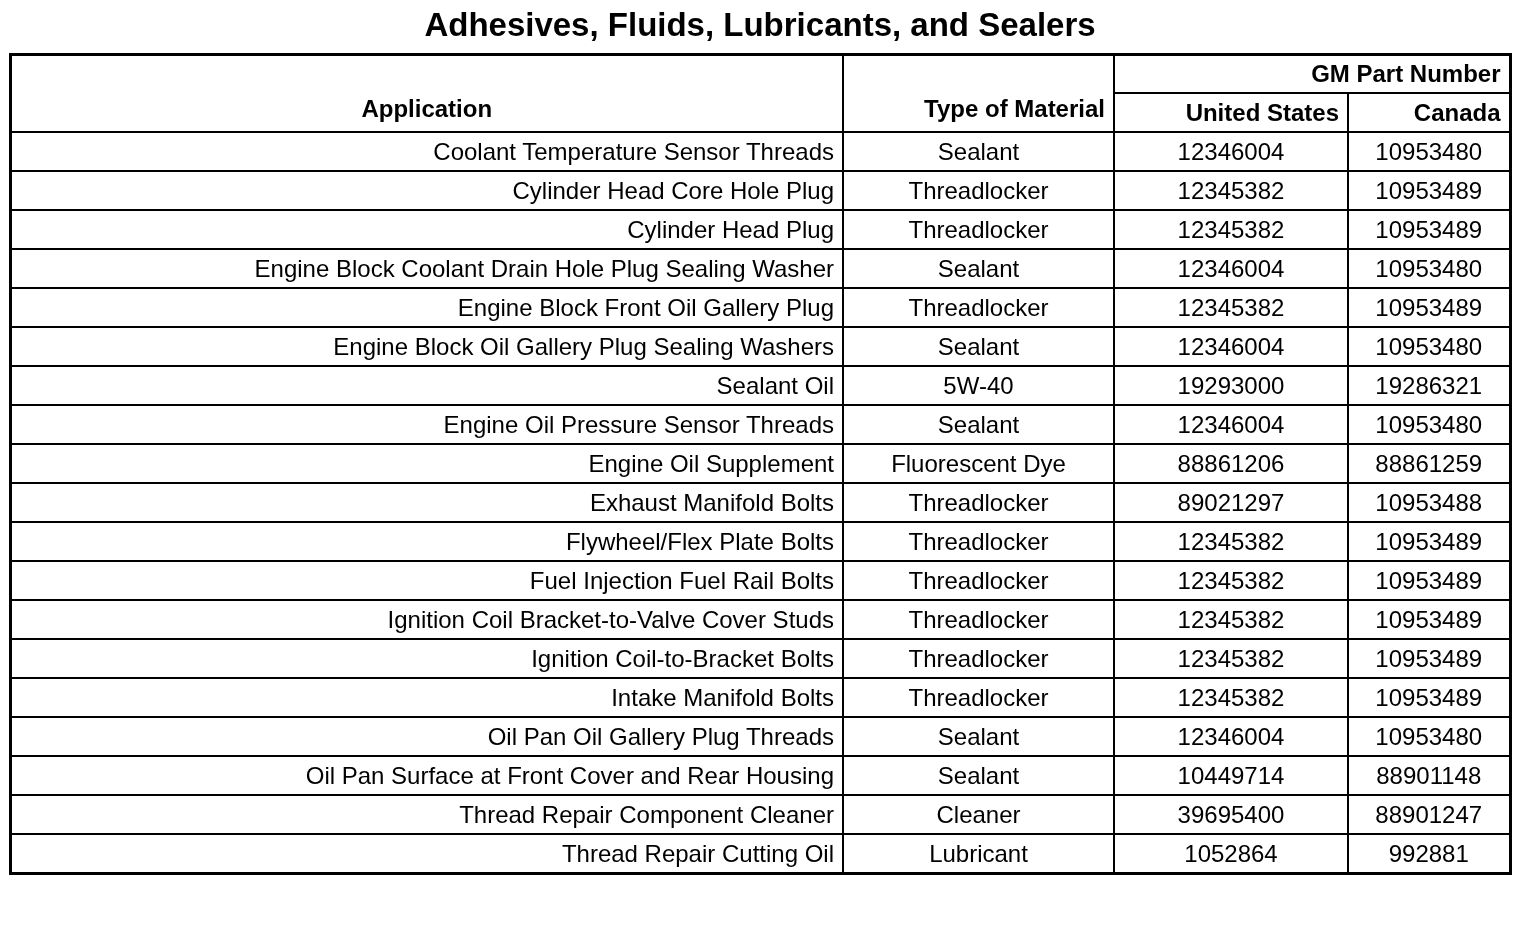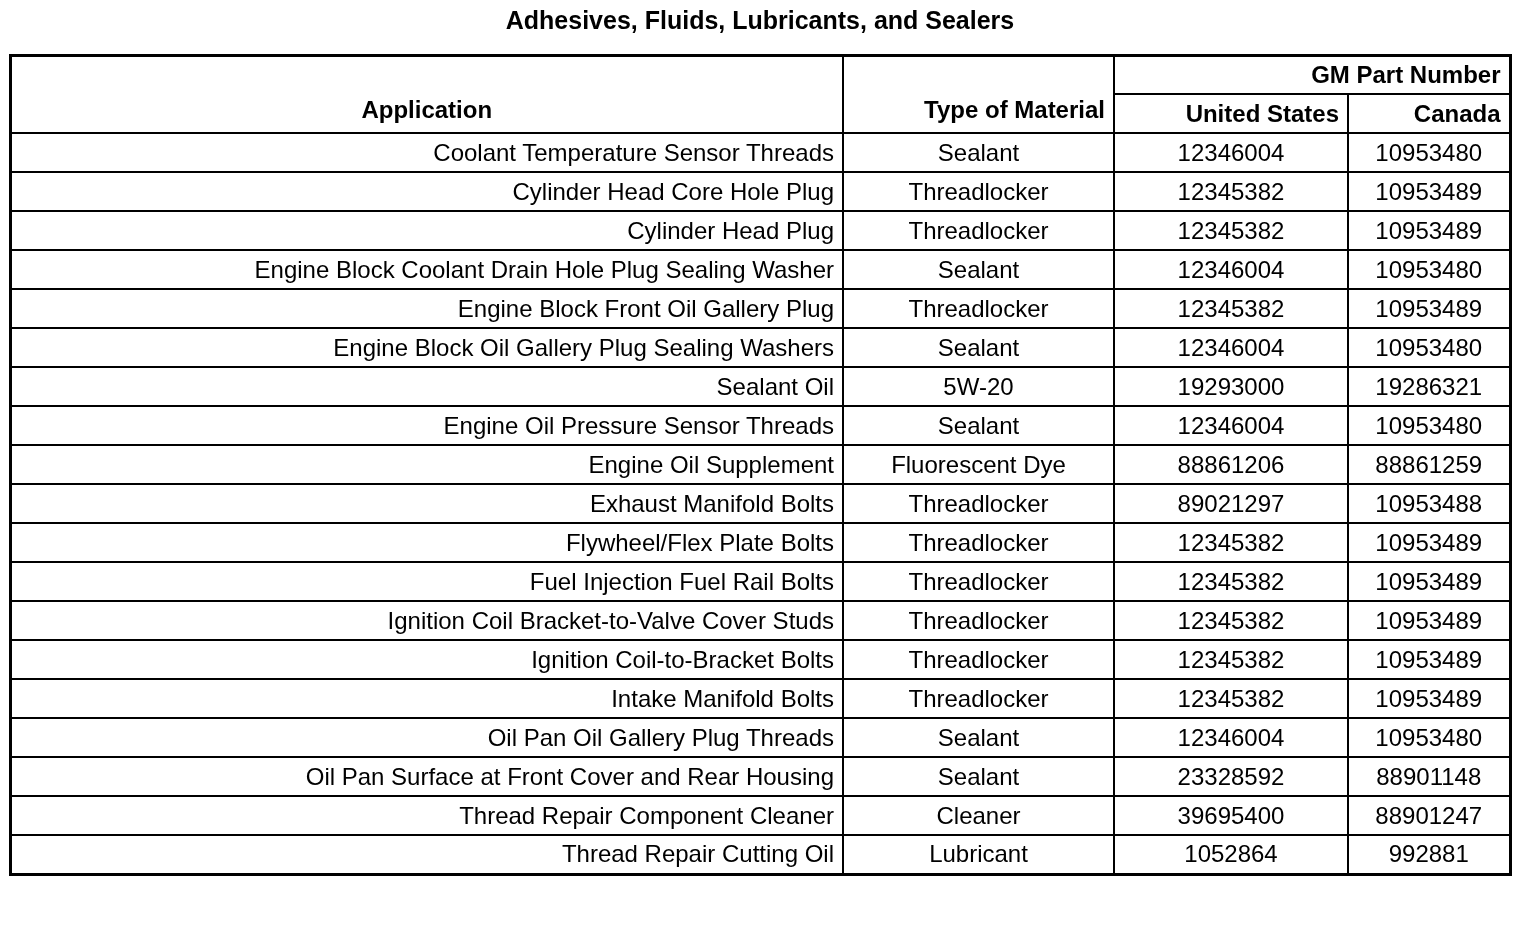--- a/index.html
+++ b/index.html
@@ -13,23 +13,23 @@
     width: 1520px;
     height: 942px;
     box-sizing: border-box;
     padding: 2px 6px 0 6px;
     background: #ffffff;
     overflow: hidden;
   }
   .doc-title {
     text-align: center;
     font-weight: bold;
-    font-size: 25px;
+    font-size: 33px;
     line-height: 1.3;
-    margin: 2px 0 17px 0;
+    margin: 2px 0 6px 0;
   }
   table.parts-table {
     border-collapse: collapse;
     table-layout: fixed;
     width: 1500px;
     margin: 0 auto;
     border: 3px solid #000;
   }
   .parts-table th,
   .parts-table td {
@@ -123,21 +123,21 @@
           <td class="cell-ca">10953489</td>
         </tr>
         <tr>
           <td class="cell-app">Engine Block Oil Gallery Plug Sealing Washers</td>
           <td class="cell-mat">Sealant</td>
           <td class="cell-us">12346004</td>
           <td class="cell-ca">10953480</td>
         </tr>
         <tr>
           <td class="cell-app">Sealant Oil</td>
-          <td class="cell-mat">5W-20</td>
+          <td class="cell-mat">5W-40</td>
           <td class="cell-us">19293000</td>
           <td class="cell-ca">19286321</td>
         </tr>
         <tr>
           <td class="cell-app">Engine Oil Pressure Sensor Threads</td>
           <td class="cell-mat">Sealant</td>
           <td class="cell-us">12346004</td>
           <td class="cell-ca">10953480</td>
         </tr>
         <tr>
@@ -184,21 +184,21 @@
         </tr>
         <tr>
           <td class="cell-app">Oil Pan Oil Gallery Plug Threads</td>
           <td class="cell-mat">Sealant</td>
           <td class="cell-us">12346004</td>
           <td class="cell-ca">10953480</td>
         </tr>
         <tr>
           <td class="cell-app">Oil Pan Surface at Front Cover and Rear Housing</td>
           <td class="cell-mat">Sealant</td>
-          <td class="cell-us">23328592</td>
+          <td class="cell-us">10449714</td>
           <td class="cell-ca">88901148</td>
         </tr>
         <tr>
           <td class="cell-app">Thread Repair Component Cleaner</td>
           <td class="cell-mat">Cleaner</td>
           <td class="cell-us">39695400</td>
           <td class="cell-ca">88901247</td>
         </tr>
         <tr>
           <td class="cell-app">Thread Repair Cutting Oil</td>

